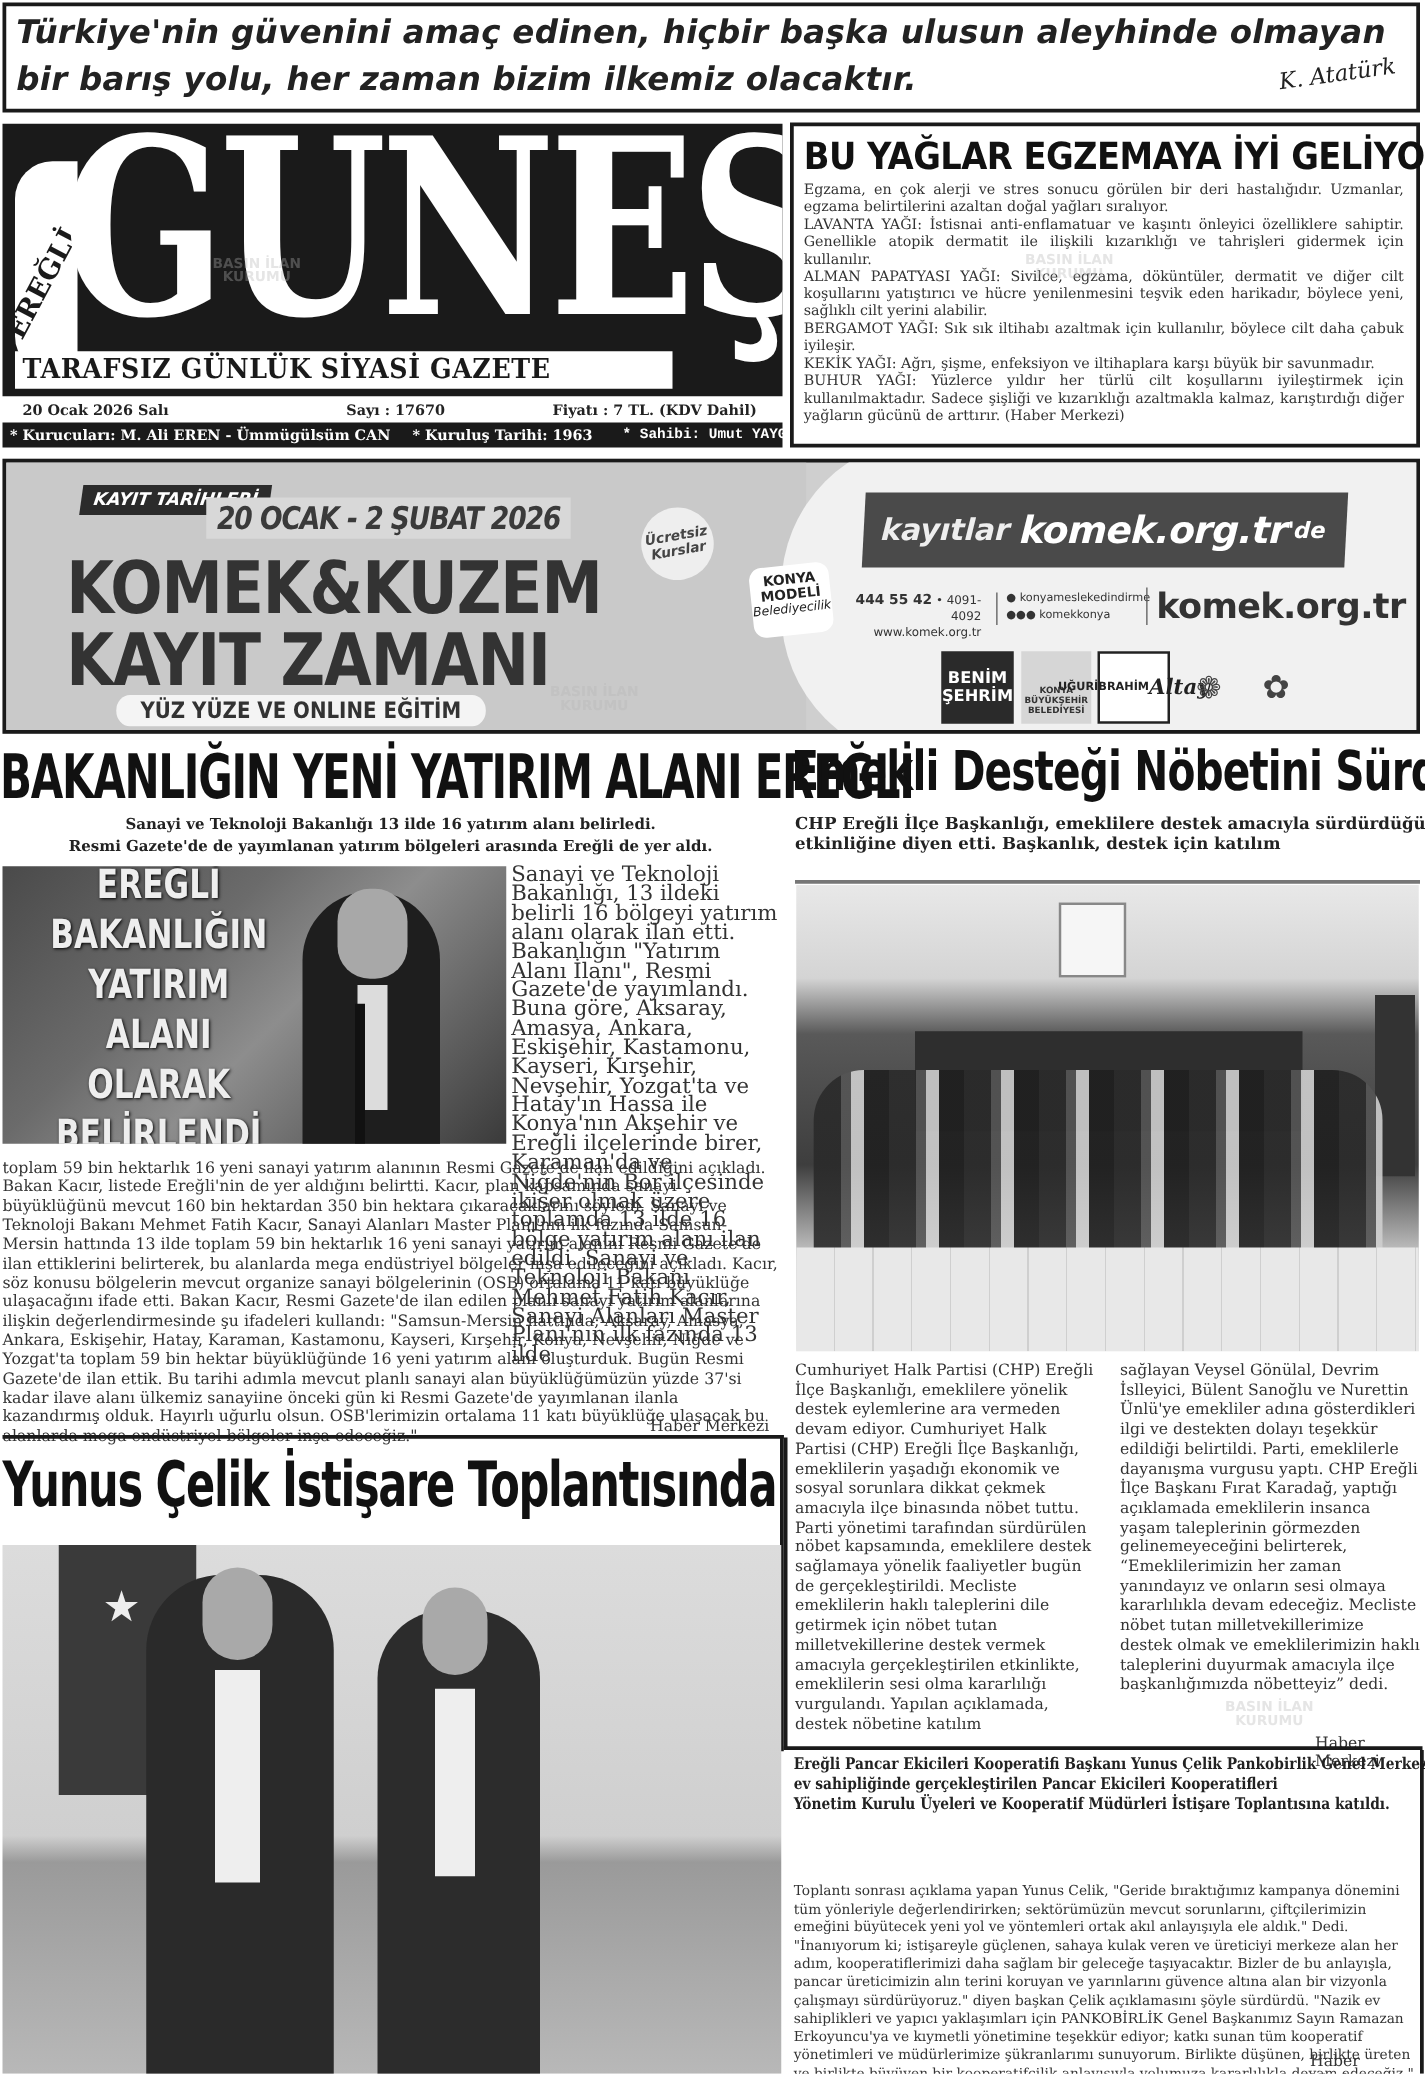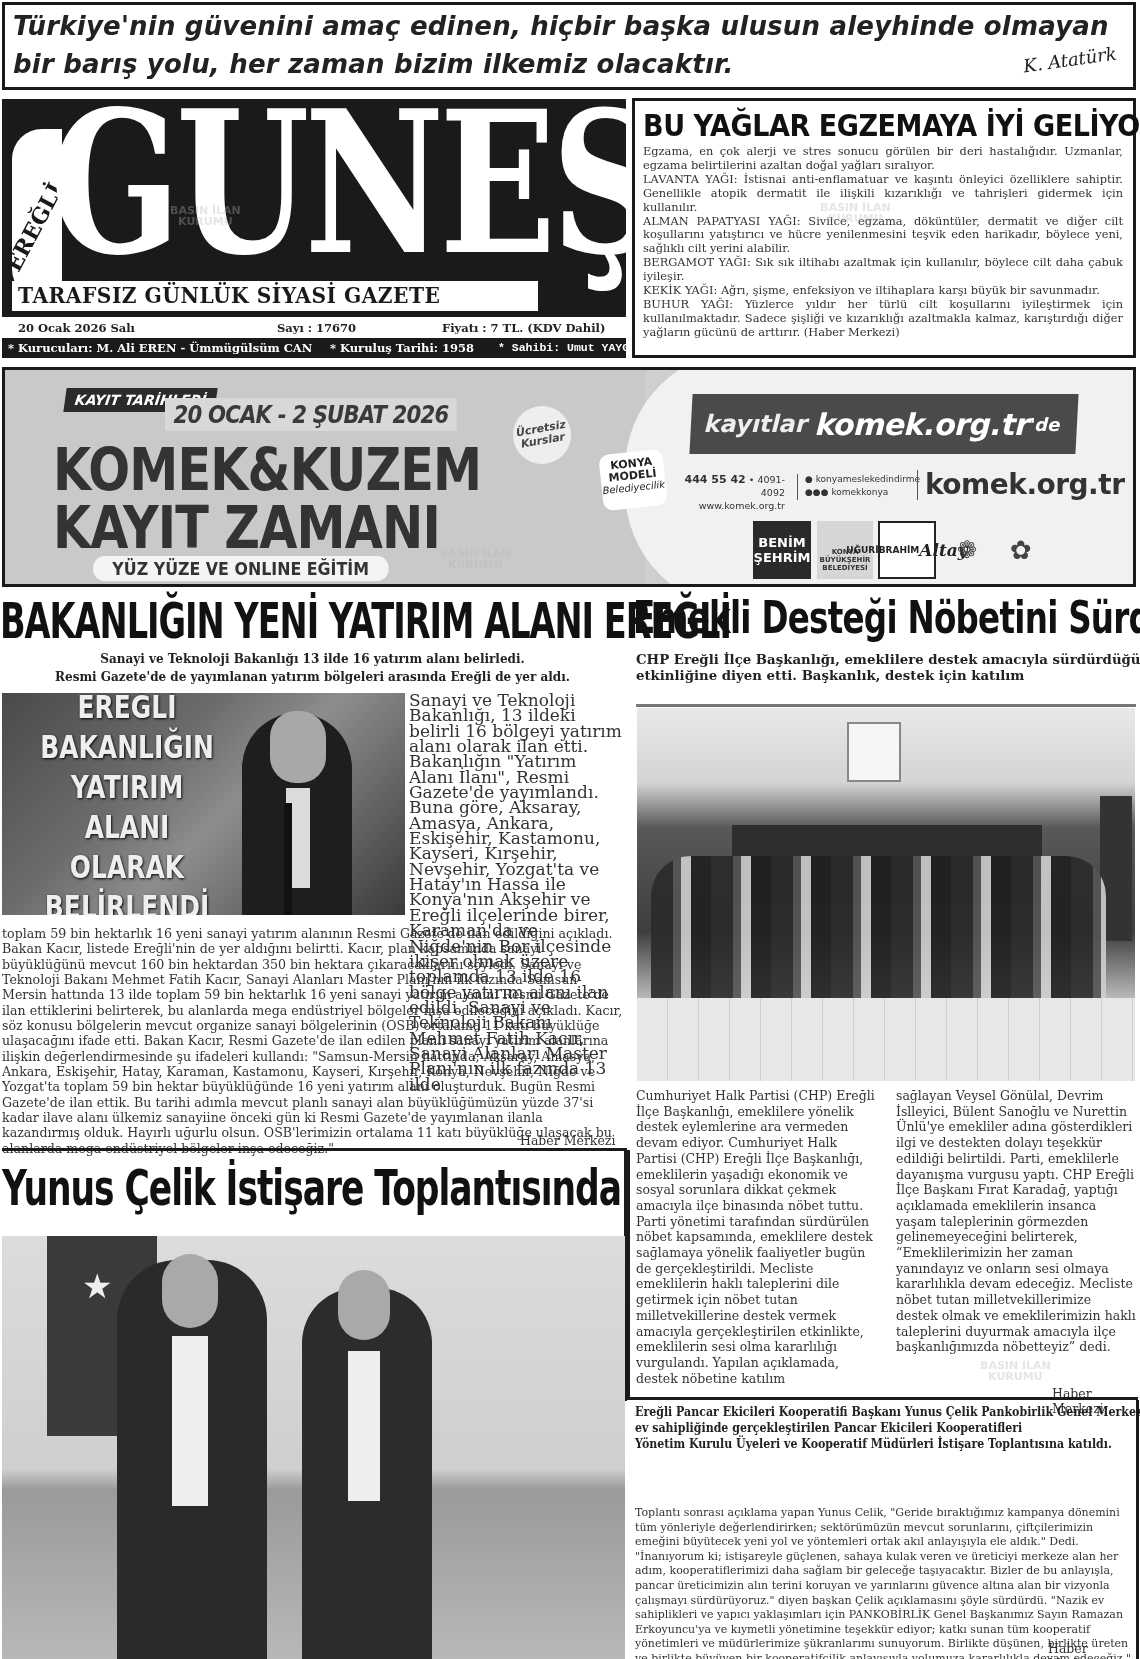--- a/index.html
+++ b/index.html
@@ -137,21 +137,21 @@
     <div id="mast-tagline-bar"></div>
     <div id="mast-tagline">TARAFSIZ GÜNLÜK SİYASİ GAZETE</div>
   </div>
   <div id="mast-info">
     <span id="mast-date">20 Ocak 2026 Salı</span>
     <span id="mast-issue">Sayı : 17670</span>
     <span id="mast-price">Fiyatı : 7 TL. (KDV Dahil)</span>
   </div>
   <div id="mast-founders-bar">
     <span id="mast-founders">* Kurucuları: M. Ali EREN - Ümmügülsüm CAN</span>
-    <span id="mast-founded">* Kuruluş Tarihi: 1958</span>
+    <span id="mast-founded">* Kuruluş Tarihi: 1963</span>
     <span id="mast-owner">* Sahibi: Umut YAYGIR</span>
   </div>
 </div>
 
 <div id="egzama-box" class="abs">
   <div id="egzama-title">BU YAĞLAR EGZEMAYA İYİ GELİYOR</div>
   <div id="egzama-body">
     <p>Egzama, en çok alerji ve stres sonucu görülen bir deri hastalığıdır. Uzmanlar, egzama belirtilerini azaltan doğal yağları sıralıyor.</p>
     <p>LAVANTA YAĞI: İstisnai anti-enflamatuar ve kaşıntı önleyici özelliklere sahiptir. Genellikle atopik dermatit ile ilişkili kızarıklığı ve tahrişleri gidermek için kullanılır.</p>
     <p>ALMAN PAPATYASI YAĞI: Sivilce, egzama, döküntüler, dermatit ve diğer cilt koşullarını yatıştırıcı ve hücre yenilenmesini teşvik eden harikadır, böylece yeni, sağlıklı cilt yerini alabilir.</p>

